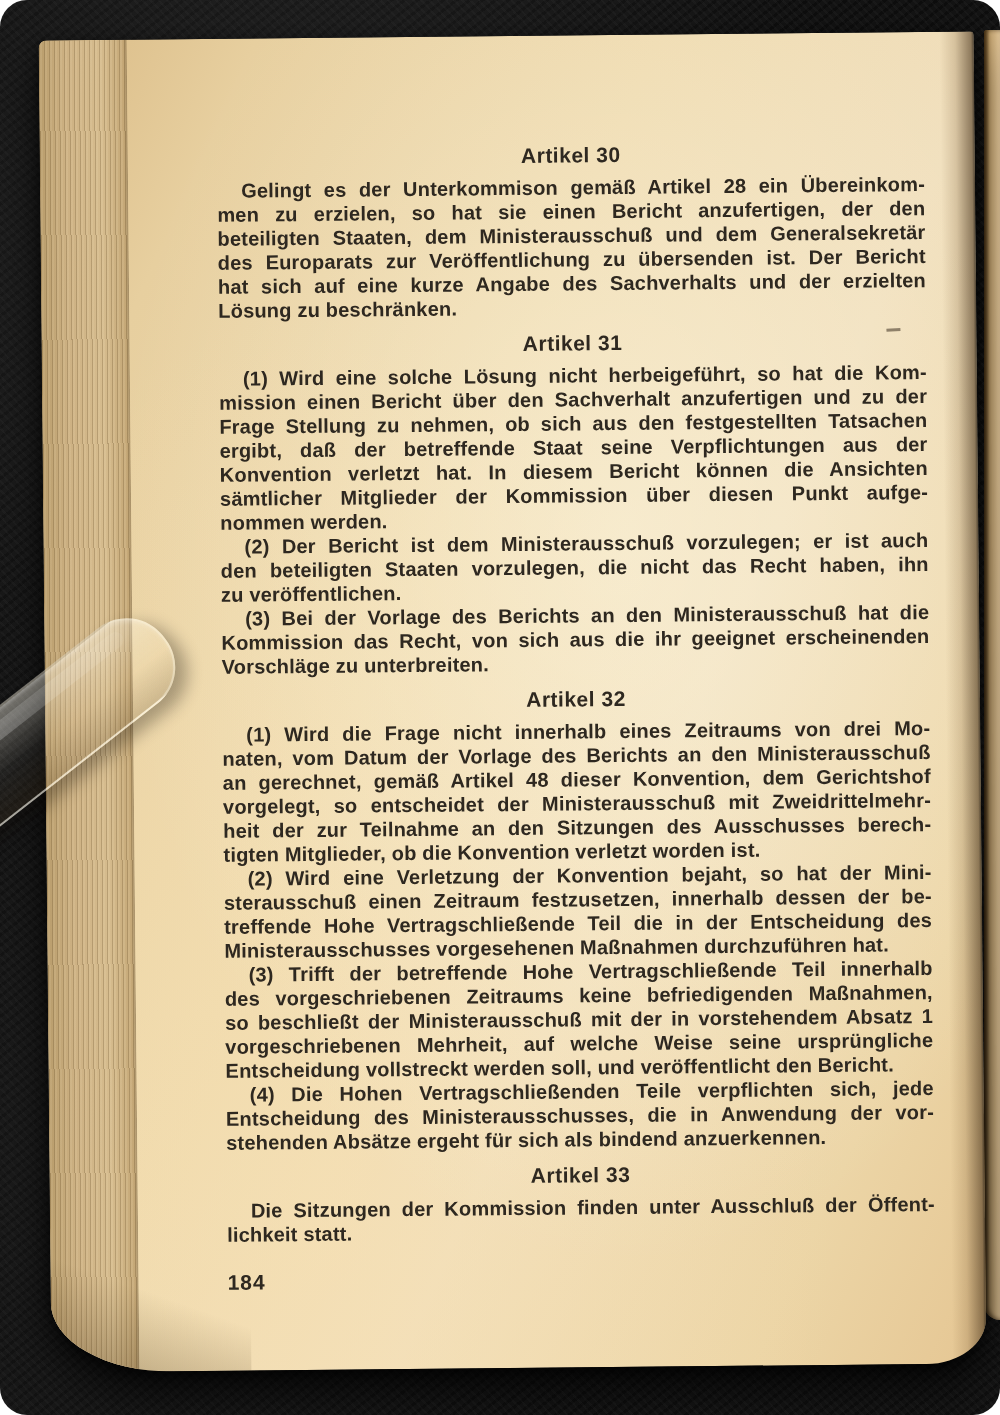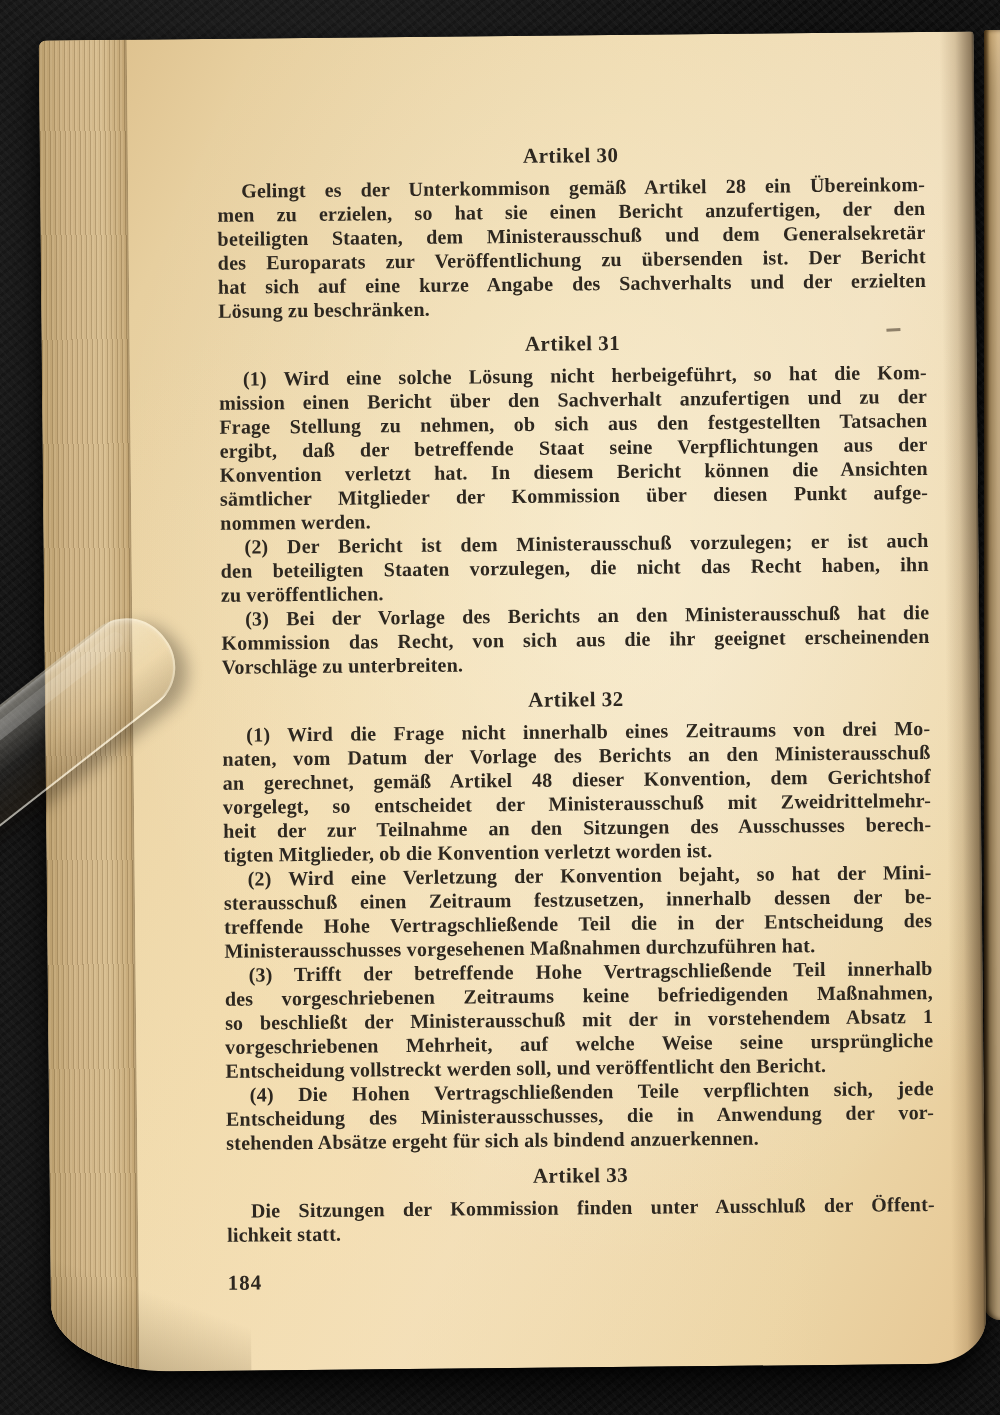--- a/index.html
+++ b/index.html
@@ -7,21 +7,22 @@
     position:relative;
     width:1000px;height:1415px;
     overflow:hidden;
     background-color:#141414;
     background-image:
       radial-gradient(circle at 28% 18%, rgba(82,82,82,.28), transparent 42%),
       radial-gradient(circle at 78% 64%, rgba(70,70,70,.22), transparent 46%),
       radial-gradient(circle at 10% 80%, rgba(60,60,60,.18), transparent 40%),
       repeating-linear-gradient(47deg, rgba(255,255,255,.025) 0 2px, transparent 2px 6px),
       repeating-linear-gradient(-38deg, rgba(0,0,0,.30) 0 3px, transparent 3px 8px);
-    font-family:Liberation Serif, serif;
+    font-family:Liberation Sans, sans-serif;
+    border-radius:27px;
   }
   .book-page{
     position:absolute;
     left:45px; top:36px;
     width:935px; height:1332px;
     transform:rotate(-0.55deg);
     transform-origin:50% 50%;
     border-radius:8px 4px 60px 120px / 8px 4px 45px 70px;
     overflow:hidden;
     background:

